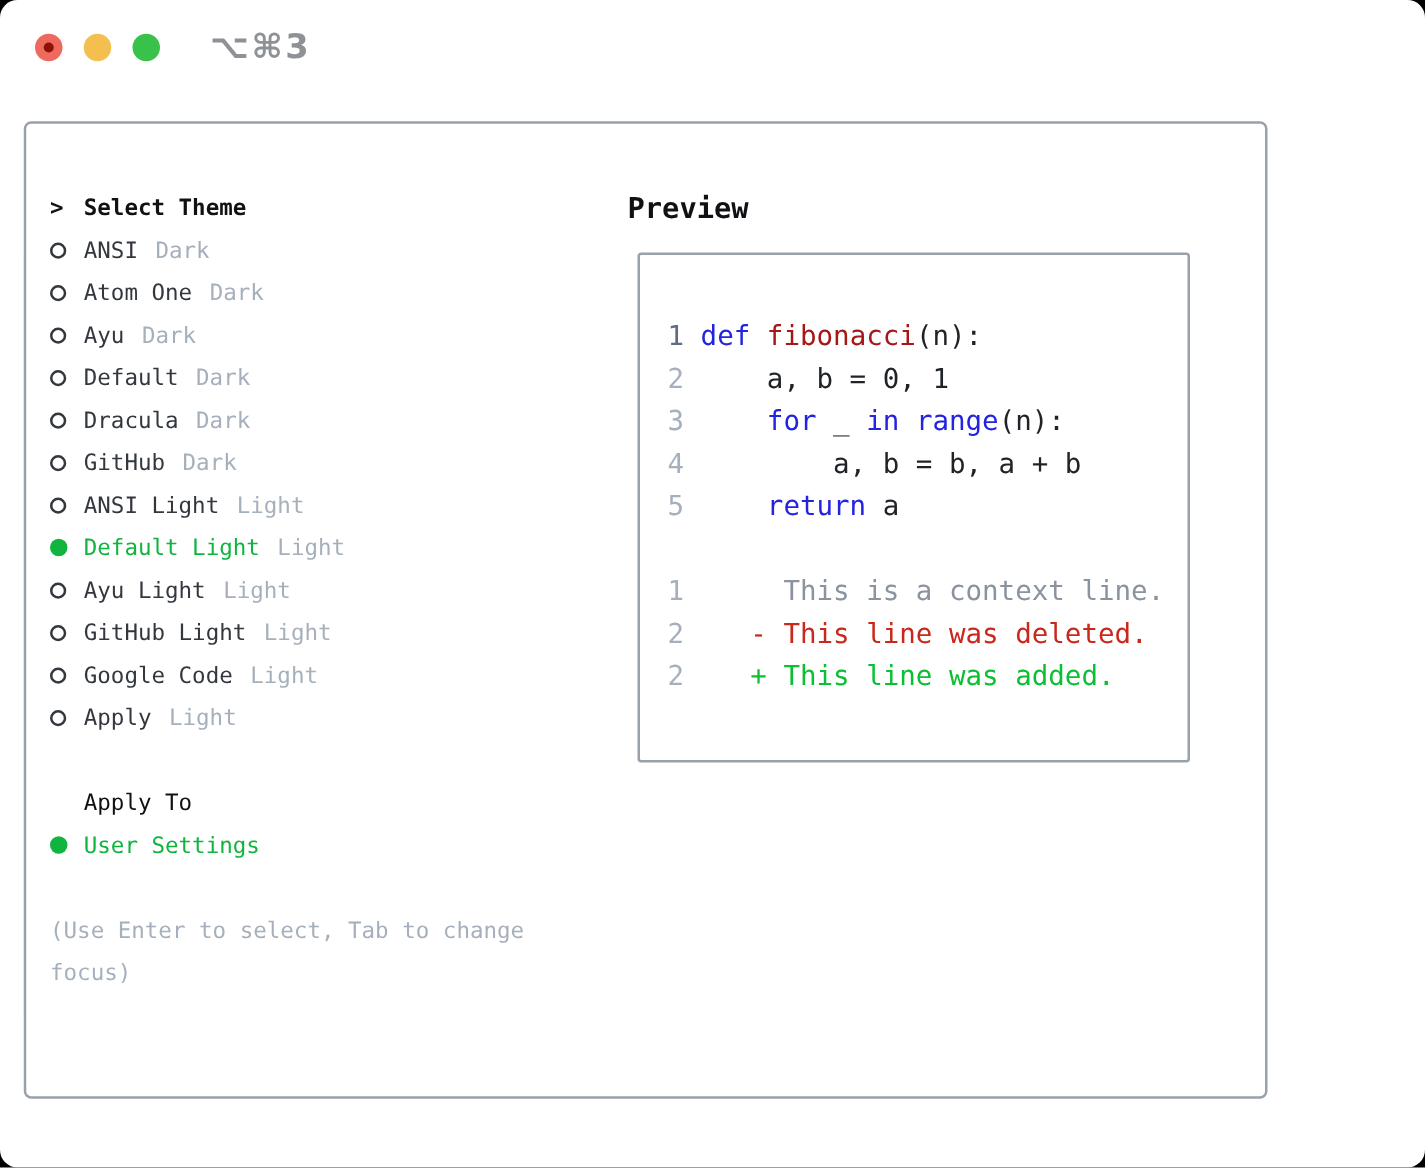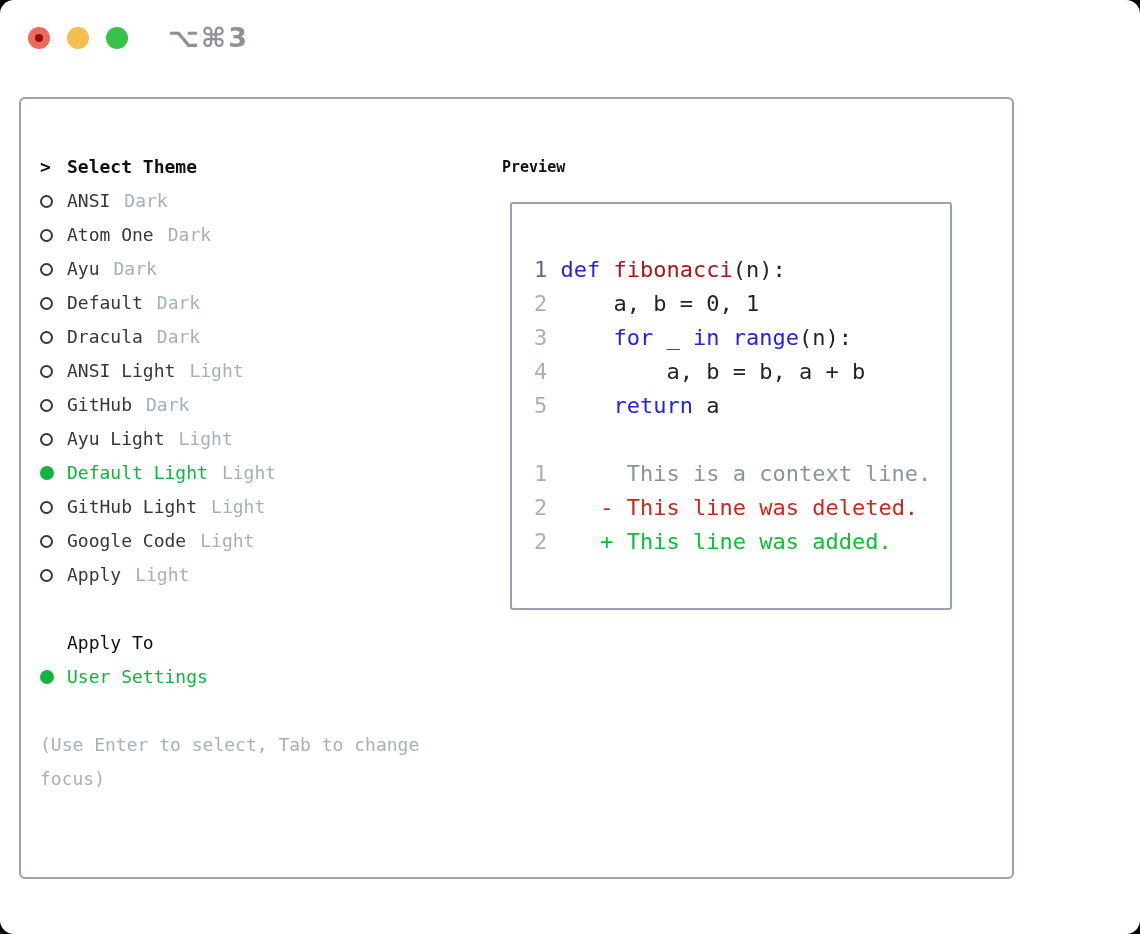--- a/index.html
+++ b/index.html
@@ -72,21 +72,21 @@
   .item-name{color:var(--text-dark);}
   .item-name.sel{color:var(--accent-green);}
   .item-variant{color:var(--muted-gray);margin-left:14px;}
   .hint{
     width:420px;line-height:34px;color:var(--muted-gray);
     white-space:normal;word-break:normal;
   }
   
   .preview-heading{
     position:absolute;left:481px;top:51px;height:34px;line-height:34px;
-    font-size:15px;font-weight:bold;color:var(--heading-black);text-align:right;
+    font-size:23px;font-weight:bold;color:var(--heading-black);text-align:right;
   }
   .preview-box{
     position:absolute;left:489px;top:103px;width:442px;height:408px;
     border:2px solid var(--border-gray);border-radius:3px;
     box-sizing:border-box;background:#fff;
   }
   .code-pre{
     position:absolute;left:22px;top:49px;margin:0;
     font-family:"DejaVu Sans Mono",monospace;font-size:22px;
   }
@@ -116,24 +116,24 @@
 
     <div class="left-col">
       <div class="row"><span class="marker focus">&gt;</span><span class="heading">Select Theme</span></div>
 
       <div id="theme-items">
           <div class="row"><span class="marker"><span class="ring"></span></span><span class="item-name">ANSI</span><span class="item-variant">Dark</span></div>
           <div class="row"><span class="marker"><span class="ring"></span></span><span class="item-name">Atom One</span><span class="item-variant">Dark</span></div>
           <div class="row"><span class="marker"><span class="ring"></span></span><span class="item-name">Ayu</span><span class="item-variant">Dark</span></div>
           <div class="row"><span class="marker"><span class="ring"></span></span><span class="item-name">Default</span><span class="item-variant">Dark</span></div>
           <div class="row"><span class="marker"><span class="ring"></span></span><span class="item-name">Dracula</span><span class="item-variant">Dark</span></div>
+          <div class="row"><span class="marker"><span class="ring"></span></span><span class="item-name">GitHub</span><span class="item-variant">Dark</span></div>
           <div class="row"><span class="marker"><span class="ring"></span></span><span class="item-name">ANSI Light</span><span class="item-variant">Light</span></div>
-          <div class="row"><span class="marker"><span class="ring"></span></span><span class="item-name">GitHub</span><span class="item-variant">Dark</span></div>
+          <div class="row"><span class="marker"><span class="ring sel"></span></span><span class="item-name sel">Default Light</span><span class="item-variant">Light</span></div>
           <div class="row"><span class="marker"><span class="ring"></span></span><span class="item-name">Ayu Light</span><span class="item-variant">Light</span></div>
-          <div class="row"><span class="marker"><span class="ring sel"></span></span><span class="item-name sel">Default Light</span><span class="item-variant">Light</span></div>
           <div class="row"><span class="marker"><span class="ring"></span></span><span class="item-name">GitHub Light</span><span class="item-variant">Light</span></div>
           <div class="row"><span class="marker"><span class="ring"></span></span><span class="item-name">Google Code</span><span class="item-variant">Light</span></div>
           <div class="row"><span class="marker"><span class="ring"></span></span><span class="item-name">Apply</span><span class="item-variant">Light</span></div>
         </div>
 
       <div class="spacer"></div>
 
       <div class="row"><span class="marker"></span><span class="subheading">Apply To</span></div>
 
       <div id="apply-items">

